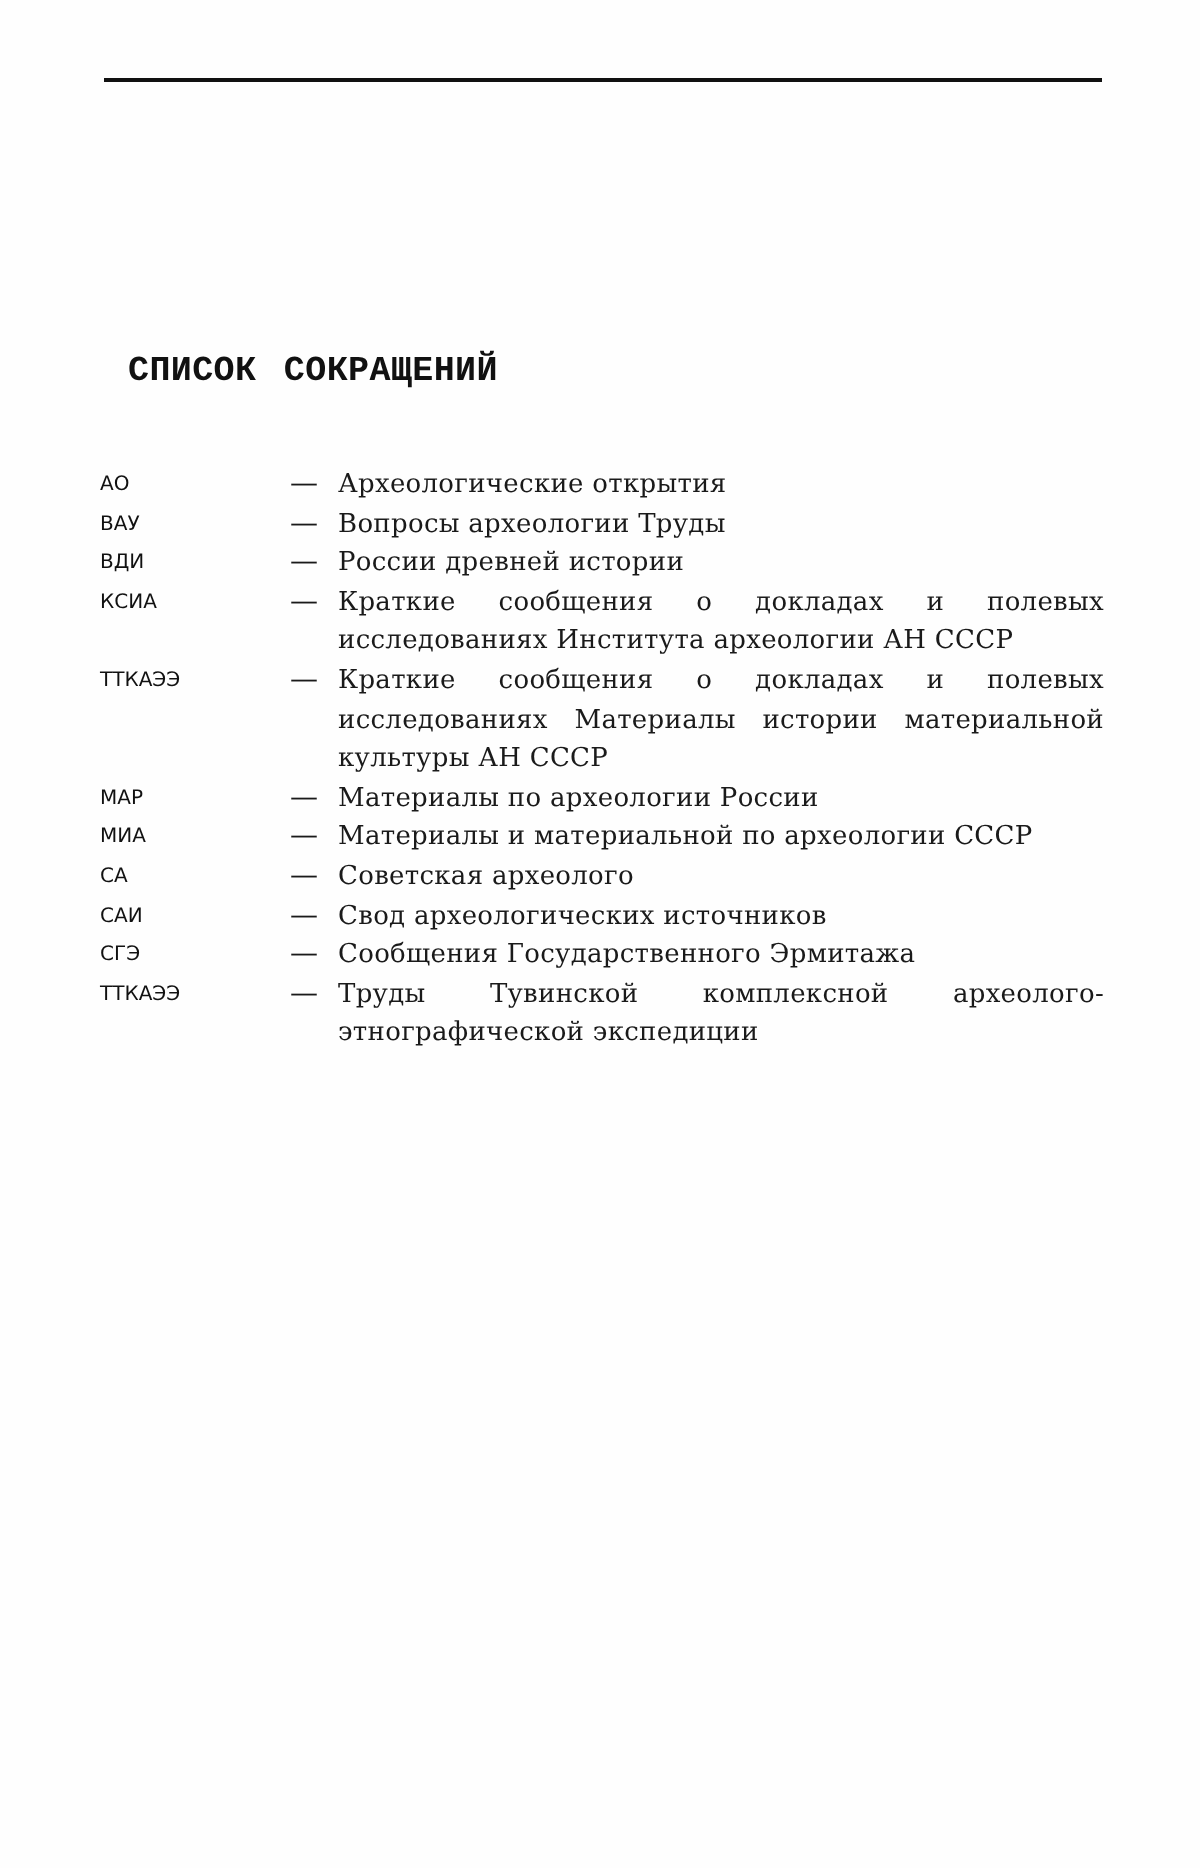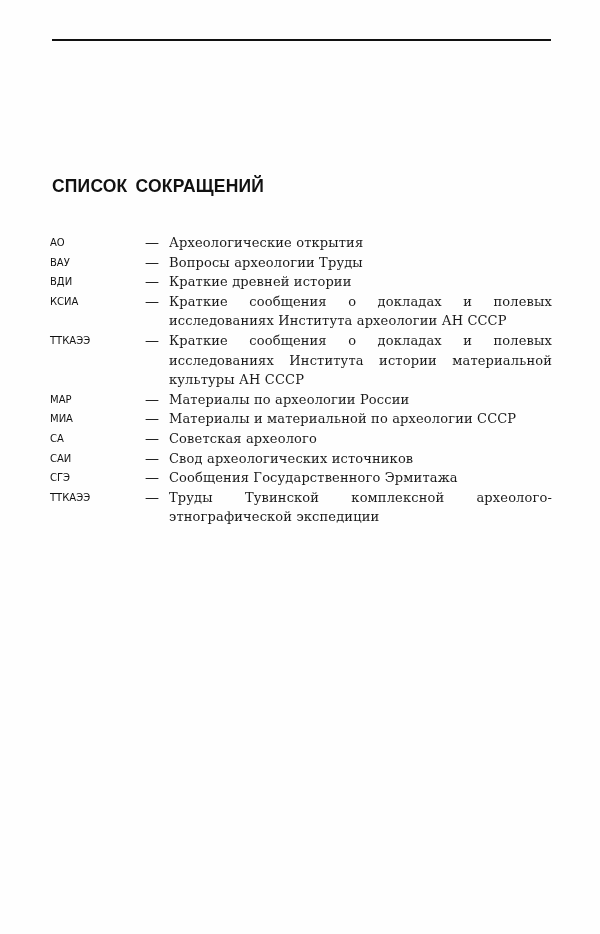--- a/index.html
+++ b/index.html
@@ -18,23 +18,23 @@
     .top-rule {
       position: absolute;
       left: 52px;
       top: 39px;
       width: 499px;
       height: 2px;
       background: #111;
     }
     .title {
       position: absolute;
-      left: 52px;
+      left: 64px;
       top: 176px;
-      font-family: Liberation Sans, sans-serif;
+      font-family: Liberation Mono, monospace;
       font-weight: bold;
       font-size: 17.5px;
       letter-spacing: 0.2px;
       word-spacing: 3px;
       color: #111;
       white-space: nowrap;
     }
     .abbr-list {
       position: absolute;
       left: 50px;
@@ -93,35 +93,35 @@
     <span class="abbr">ВАУ</span>
     <span class="def">
       <span class="dash">—</span>
       <span class="def-text">Вопросы археологии Труды</span>
     </span>
   </div>
   <div class="entry">
     <span class="abbr">ВДИ</span>
     <span class="def">
       <span class="dash">—</span>
-      <span class="def-text">Краткие древней истории</span>
+      <span class="def-text">России древней истории</span>
     </span>
   </div>
   <div class="entry">
     <span class="abbr">КСИА</span>
     <span class="def">
       <span class="dash">—</span>
       <span class="def-text">Краткие сообщения о докладах и полевых исследованиях Института археологии АН СССР</span>
     </span>
   </div>
   <div class="entry">
     <span class="abbr">ТТКАЭЭ</span>
     <span class="def">
       <span class="dash">—</span>
-      <span class="def-text">Краткие сообщения о докладах и полевых исследованиях Института истории материальной культуры АН СССР</span>
+      <span class="def-text">Краткие сообщения о докладах и полевых исследованиях Материалы истории материальной культуры АН СССР</span>
     </span>
   </div>
   <div class="entry">
     <span class="abbr">МАР</span>
     <span class="def">
       <span class="dash">—</span>
       <span class="def-text">Материалы по археологии России</span>
     </span>
   </div>
   <div class="entry">

